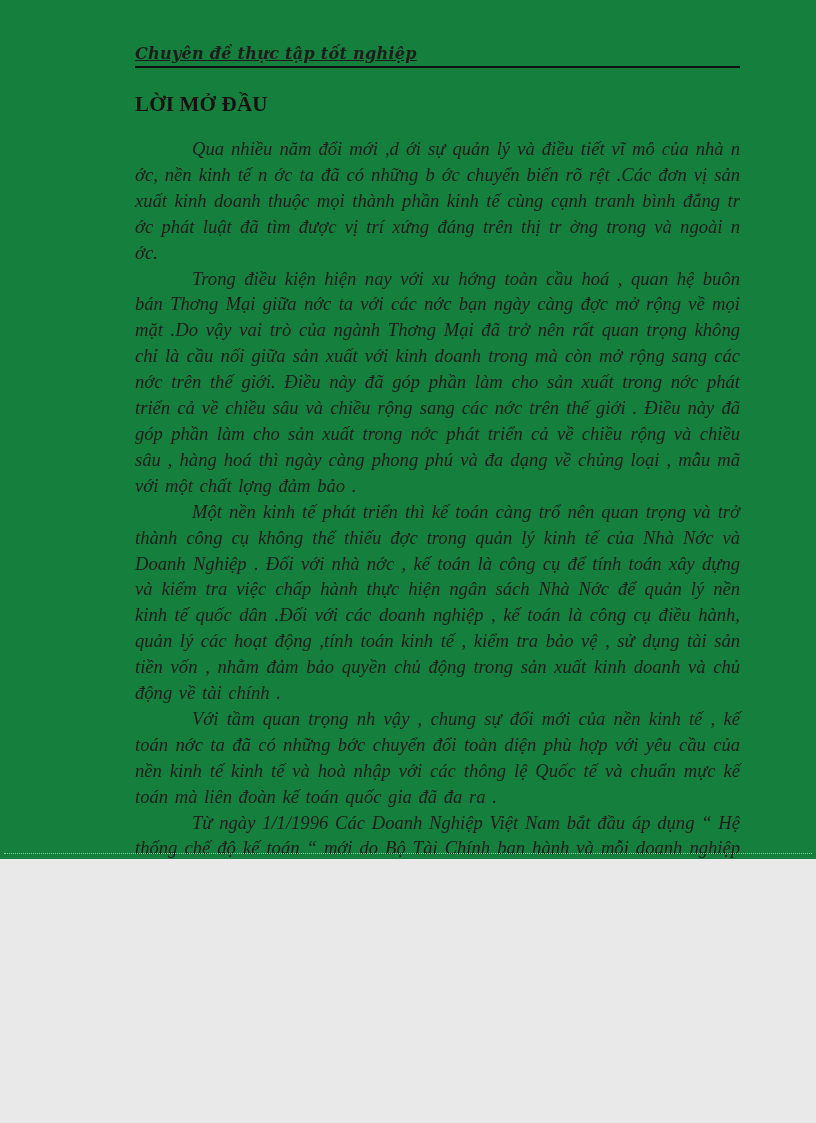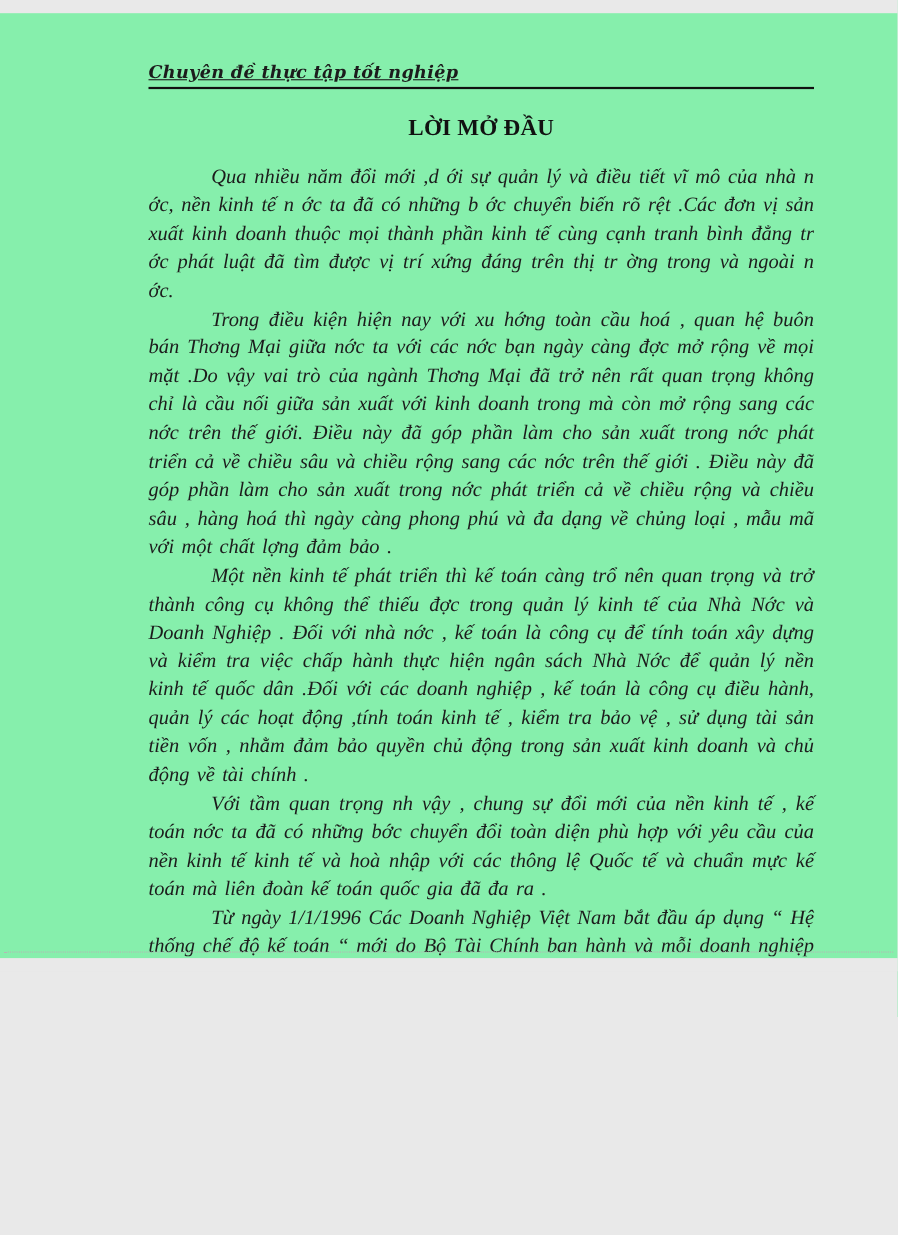--- a/index.html
+++ b/index.html
@@ -1,41 +1,40 @@
 <!DOCTYPE html>
 <html><head>
 <meta charset="utf-8">
 <style>
   html,body{margin:0;padding:0;background:#e9e9e9;}
   .page{
     position:relative;
     width:816px;height:859px;
-    background:#86efac;
-    margin:12px auto;
+    background:#15803d;
+    margin:0 auto;
     overflow:hidden;
     font-family:"Liberation Serif","DejaVu Serif",serif;
     color:#1c1c1c;
   }
   .header{
     position:absolute;
     left:135px;width:605px;top:44px;
     border-bottom:2px solid #111;
     padding-bottom:3px;
   }
   .header-title{
     font-family:"DejaVu Serif","Liberation Serif",serif;
     font-style:italic;font-weight:bold;
     font-size:16px;
     text-decoration:underline;
     letter-spacing:.3px;
   }
   .doc-title{
     position:absolute;
     left:135px;width:605px;top:92px;
-    text-align:center;
     font-weight:bold;
     font-size:21px;
     letter-spacing:.2px;
     color:#111;
   }
   .content{
     position:absolute;
     left:135px;width:605px;top:136px;
     font-style:italic;
     font-size:18.6px;

